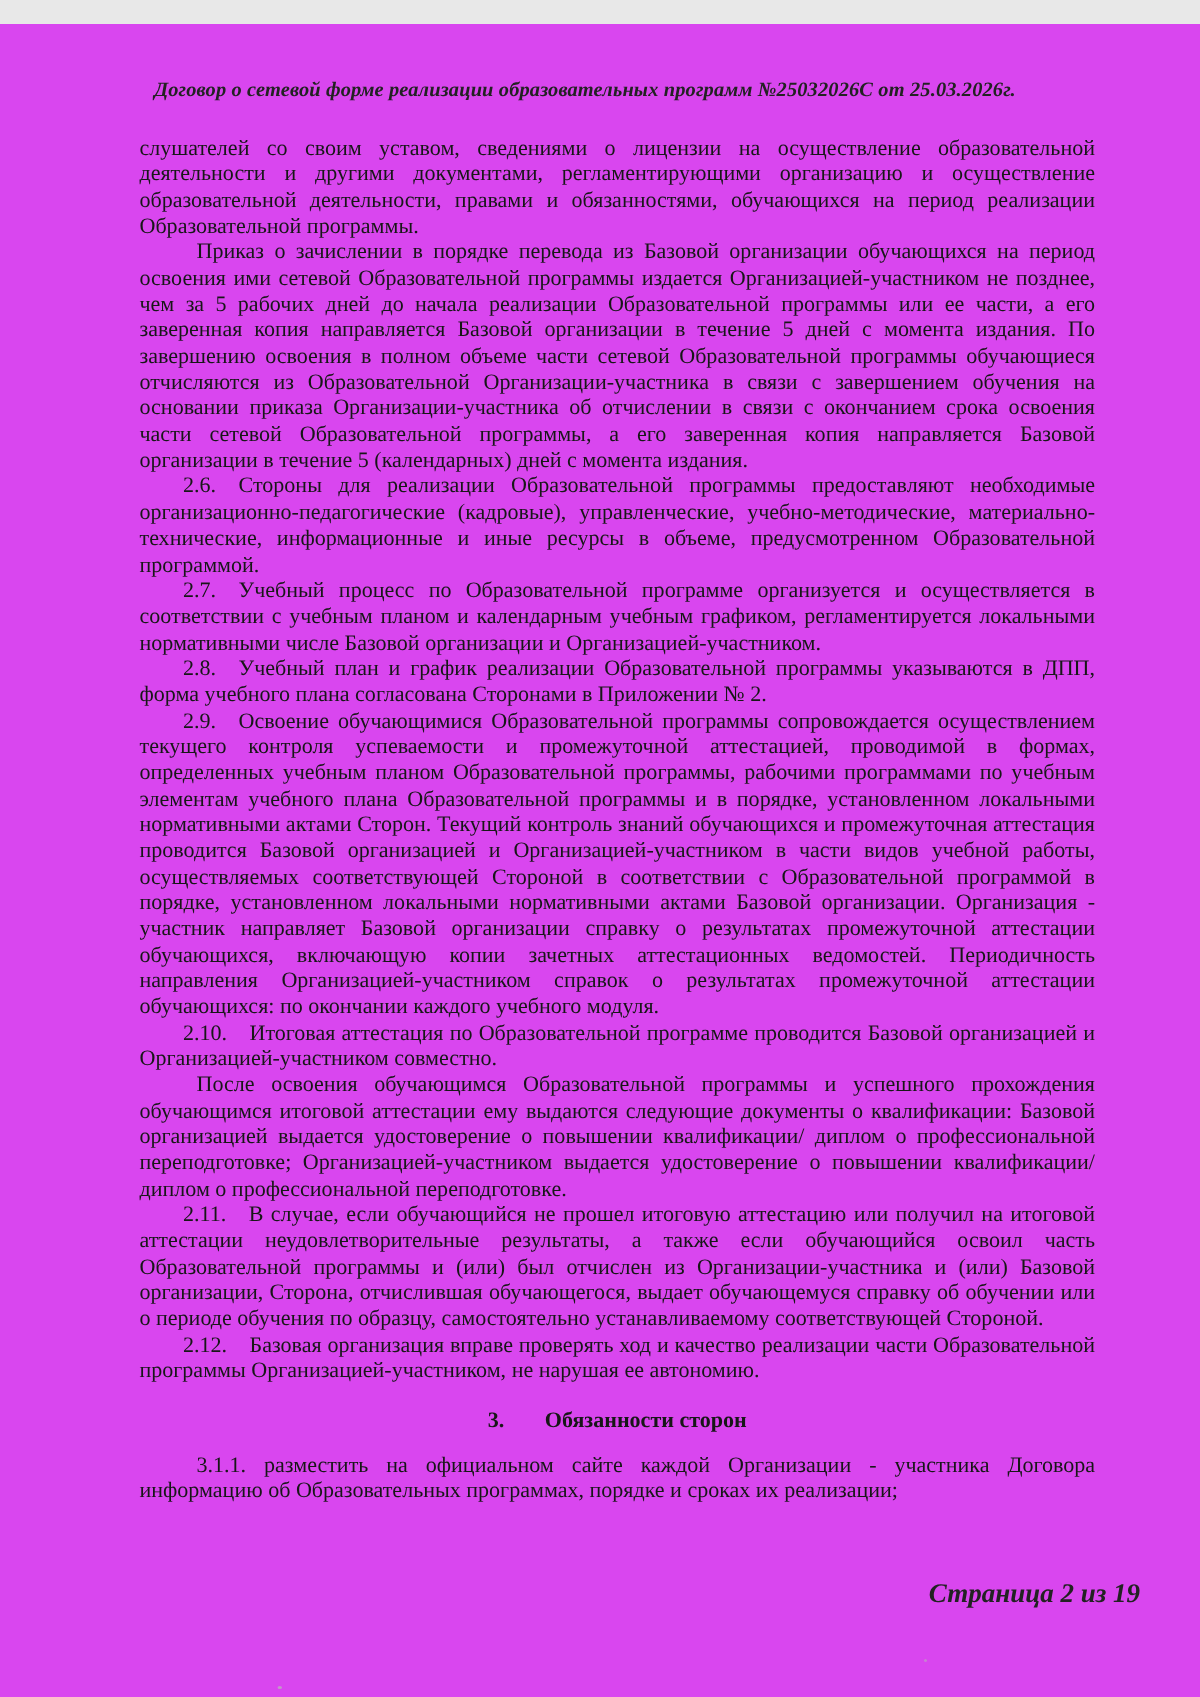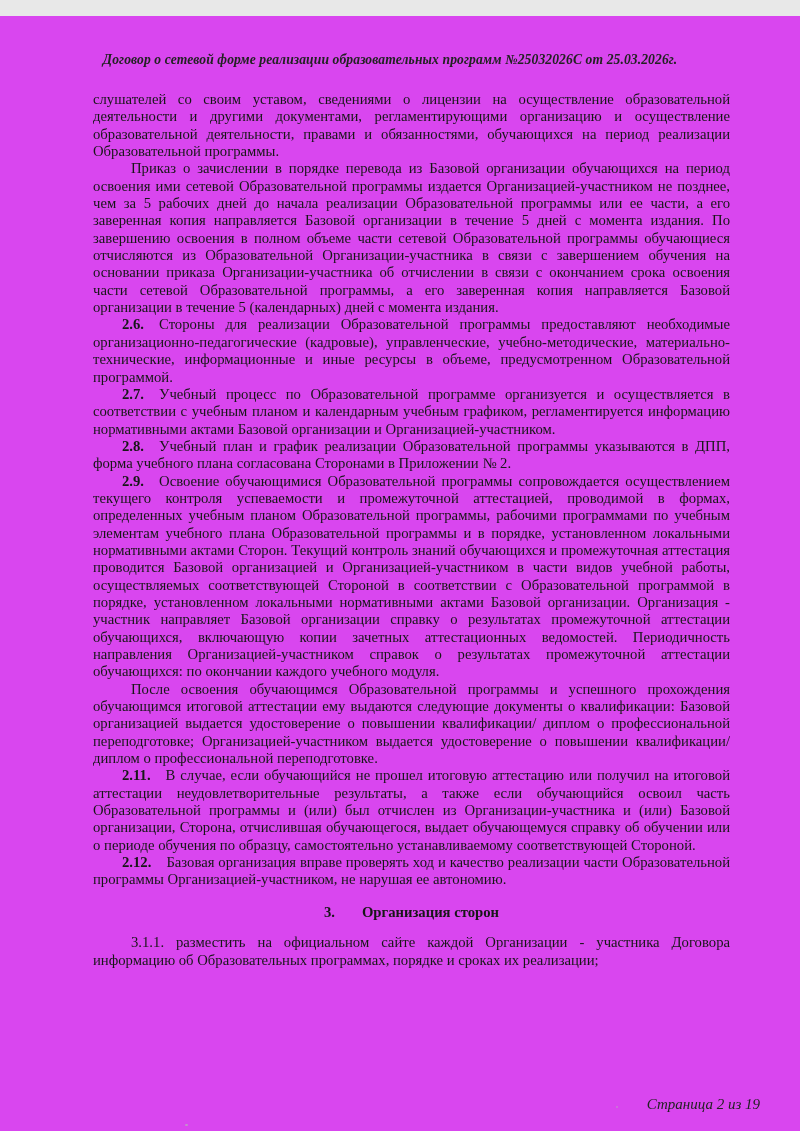--- a/index.html
+++ b/index.html
@@ -38,35 +38,35 @@
     text-align: justify;
     color: #171717;
   }
   .para { margin: 0; }
   .para.no-indent { text-indent: 0; }
   .para.indent { text-indent: 38px; }
   .para.clause { text-indent: 29px; }
   .para.sub { text-indent: 27px; }
   .para.sub2 { text-indent: 38px; }
   .para.gap-above { margin-top: 13px; }
-  .pnum { margin-right: 15px; font-weight: bold; }
+  .pnum { margin-right: 15px; }
   .section-heading {
     text-align: center;
     font-weight: bold;
     margin: 15px 0 1px 0;
     font-size: 14.7px;
   }
   .hnum { margin-right: 27px; }
   .doc-footer {
     position: absolute;
-    top: 1080px;
+    top: 1036px;
     right: 40px;
     font-style: italic;
-    font-weight: normal;
-    font-size: 15px;
+    font-weight: bold;
+    font-size: 18px;
     color: #222;
   }
   .speck {
     position: absolute;
     background: #b9b9b6;
     border-radius: 50%;
   }
   .speck-1 { left: 185px; top: 1108px; width: 3px; height: 2px; opacity: 0.7; }
   .speck-2 { left: 616px; top: 1090px; width: 2px; height: 2px; opacity: 0.5; }
 </style>
@@ -78,34 +78,35 @@
   <div class="doc-header">Договор о сетевой форме реализации образовательных программ №25032026С от 25.03.2026г.</div>
 
   <div class="doc-body">
 
     <p class="para no-indent">слушателей со своим уставом, сведениями о лицензии на осуществление образовательной деятельности и другими документами, регламентирующими организацию и осуществление образовательной деятельности, правами и обязанностями, обучающихся на период реализации Образовательной программы.</p>
 
     <p class="para indent">Приказ о зачислении в порядке перевода из Базовой организации обучающихся на период освоения ими сетевой Образовательной программы издается Организацией-участником не позднее, чем за 5 рабочих дней до начала реализации Образовательной программы или ее части, а его заверенная копия направляется Базовой организации в течение 5 дней с момента издания. По завершению освоения в полном объеме части сетевой Образовательной программы обучающиеся отчисляются из Образовательной Организации-участника в связи с завершением обучения на основании приказа Организации-участника об отчислении в связи с окончанием срока освоения части сетевой Образовательной программы, а его заверенная копия направляется Базовой организации в течение 5 (календарных) дней с момента издания.</p>
 
     <p class="para clause"><span class="pnum">2.6.</span><span>Стороны для реализации Образовательной программы предоставляют необходимые организационно-педагогические (кадровые), управленческие, учебно-методические, материально-технические, информационные и иные ресурсы в объеме, предусмотренном Образовательной программой.</span></p>
 
-    <p class="para clause"><span class="pnum">2.7.</span><span>Учебный процесс по Образовательной программе организуется и осуществляется в соответствии с учебным планом и календарным учебным графиком, регламентируется информацию нормативными актами Базовой организации и Организацией-участником.</span></p>
+    <p class="para clause"><span class="pnum">2.7.</span><span>Учебный процесс по Образовательной программе организуется и осуществляется в соответствии с учебным планом и календарным учебным графиком, регламентируется локальными нормативными числе Базовой организации и Организацией-участником.</span></p>
 
     <p class="para clause"><span class="pnum">2.8.</span><span>Учебный план и график реализации Образовательной программы указываются в ДПП, форма  учебного плана согласована Сторонами в Приложении № 2.</span></p>
 
     <p class="para clause"><span class="pnum">2.9.</span><span>Освоение обучающимися Образовательной программы сопровождается осуществлением текущего контроля успеваемости и промежуточной аттестацией, проводимой в формах, определенных учебным планом Образовательной программы, рабочими программами по учебным элементам учебного плана Образовательной программы и в порядке, установленном локальными нормативными актами Сторон. Текущий контроль знаний обучающихся и промежуточная аттестация проводится Базовой организацией и Организацией-участником в части видов учебной работы, осуществляемых соответствующей Стороной в соответствии с Образовательной программой в порядке, установленном локальными нормативными актами Базовой организации. Организация - участник направляет Базовой организации справку о результатах промежуточной аттестации обучающихся, включающую копии зачетных аттестационных ведомостей. Периодичность направления Организацией-участником справок о результатах промежуточной аттестации обучающихся: по окончании каждого учебного модуля.</span></p>
 
+    <p class="para clause"><span class="pnum">2.10.</span><span>Итоговая аттестация по Образовательной программе проводится Базовой организацией и Организацией-участником совместно.</span></p>
 
     <p class="para indent">После освоения обучающимся Образовательной программы и успешного прохождения обучающимся итоговой аттестации ему выдаются следующие документы о квалификации: Базовой организацией выдается удостоверение о повышении квалификации/ диплом о профессиональной переподготовке; Организацией-участником выдается удостоверение о повышении квалификации/ диплом о профессиональной переподготовке.</p>
 
     <p class="para clause"><span class="pnum">2.11.</span><span>В случае, если обучающийся не прошел итоговую аттестацию или получил на итоговой аттестации неудовлетворительные результаты, а также если обучающийся освоил часть Образовательной программы и (или) был отчислен из Организации-участника и (или) Базовой организации, Сторона, отчислившая обучающегося, выдает обучающемуся справку об обучении или о периоде обучения по образцу, самостоятельно устанавливаемому соответствующей Стороной.</span></p>
 
     <p class="para clause"><span class="pnum">2.12.</span><span>Базовая организация вправе проверять ход и качество реализации части Образовательной программы Организацией-участником, не нарушая ее автономию.</span></p>
 
-    <div class="section-heading"><span class="hnum">3.</span><span>Организация сторон</span></div>
+    <div class="section-heading"><span class="hnum">3.</span><span>Обязанности сторон</span></div>
 
 
     <p class="para sub2 gap-above">3.1.1. разместить на официальном сайте каждой Организации - участника Договора информацию об Образовательных программах, порядке и сроках их реализации;</p>
 
 
   </div>
 
   <div class="doc-footer">Страница 2 из 19</div>
 
   <div class="speck speck-1"></div>

